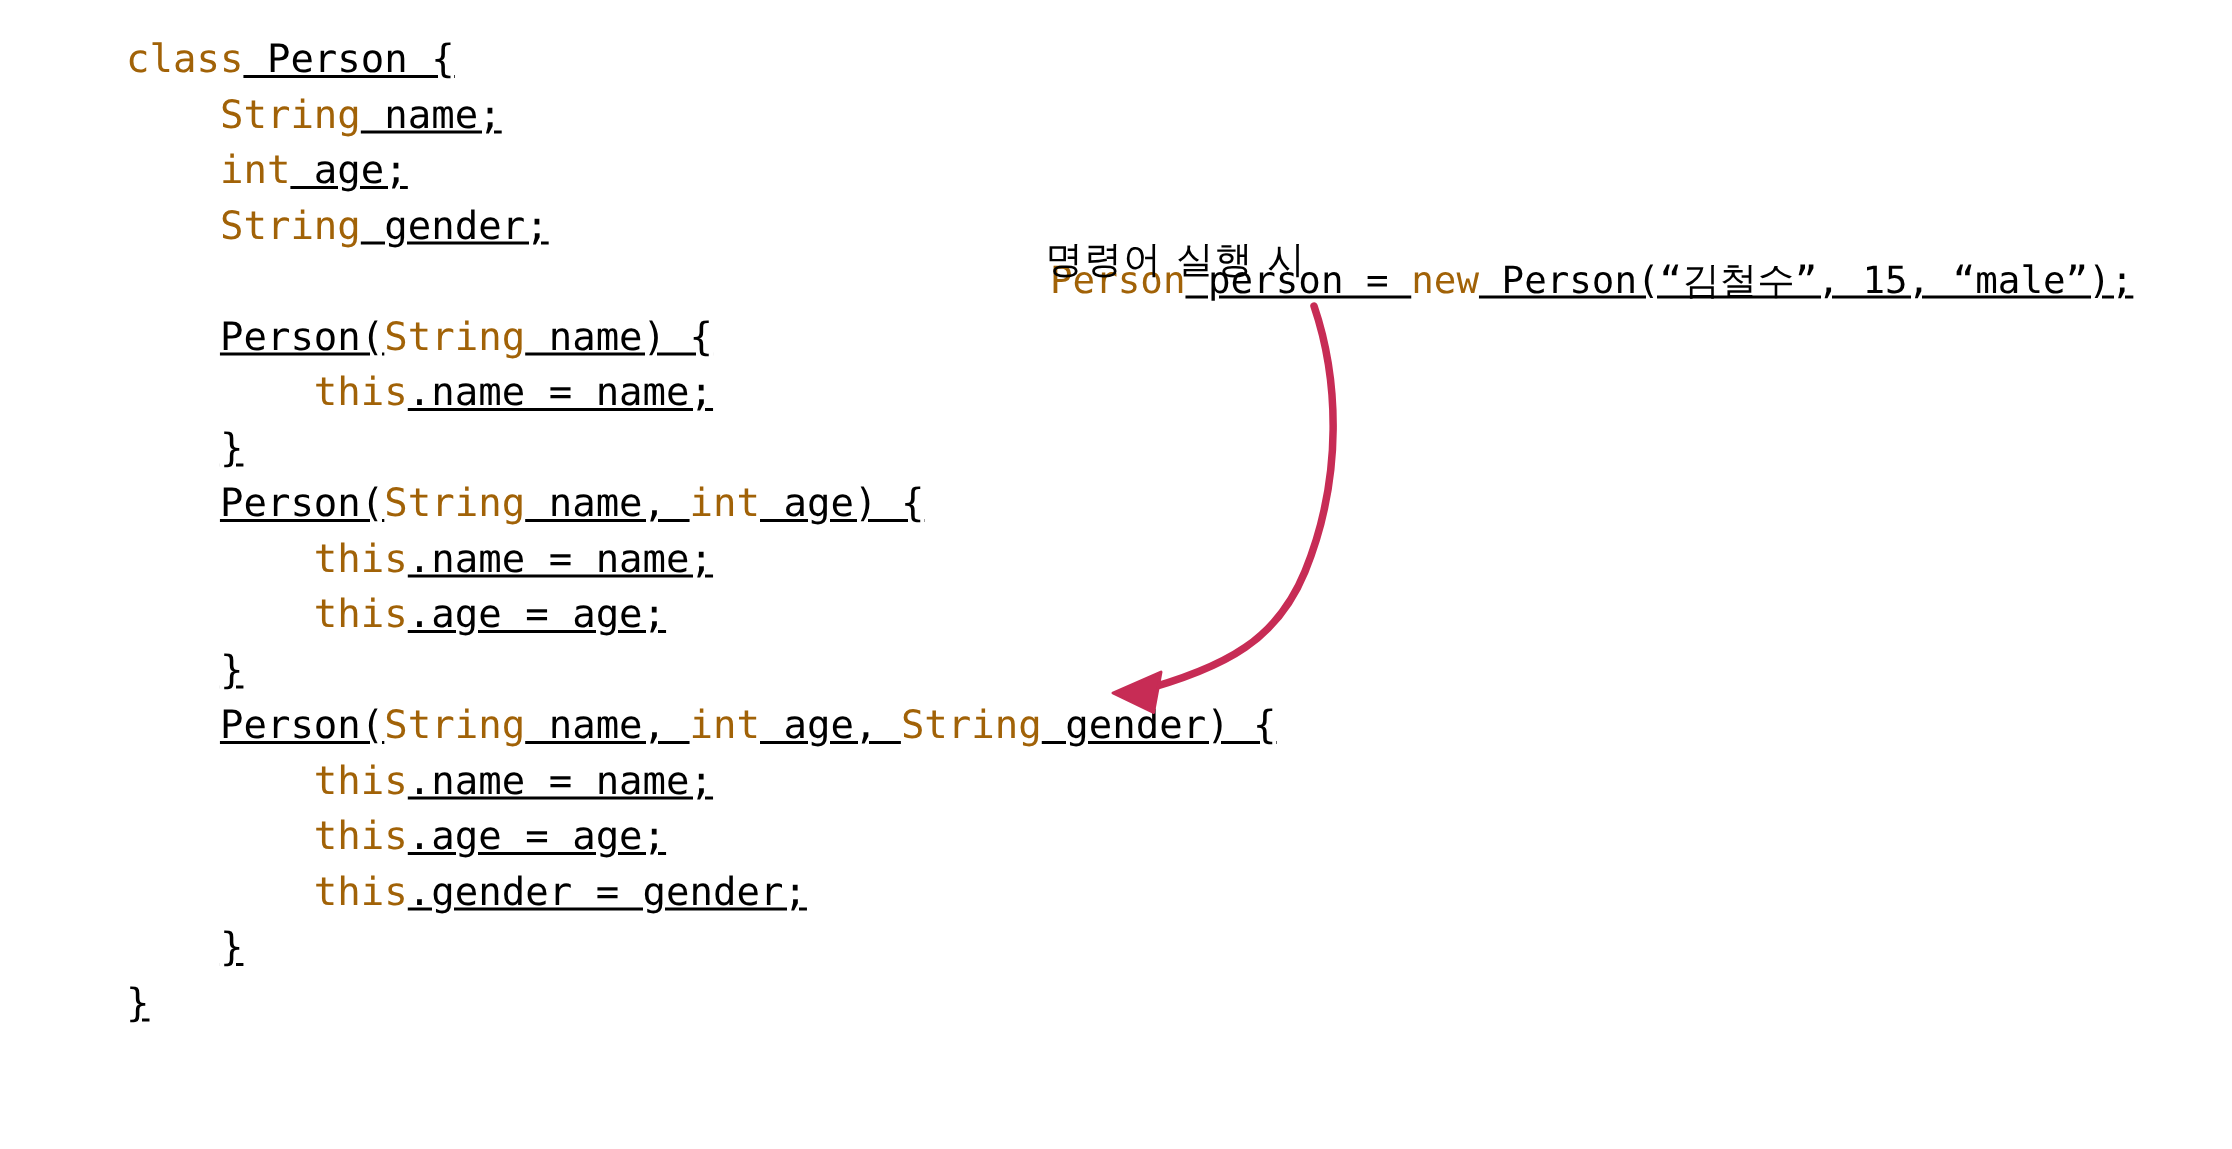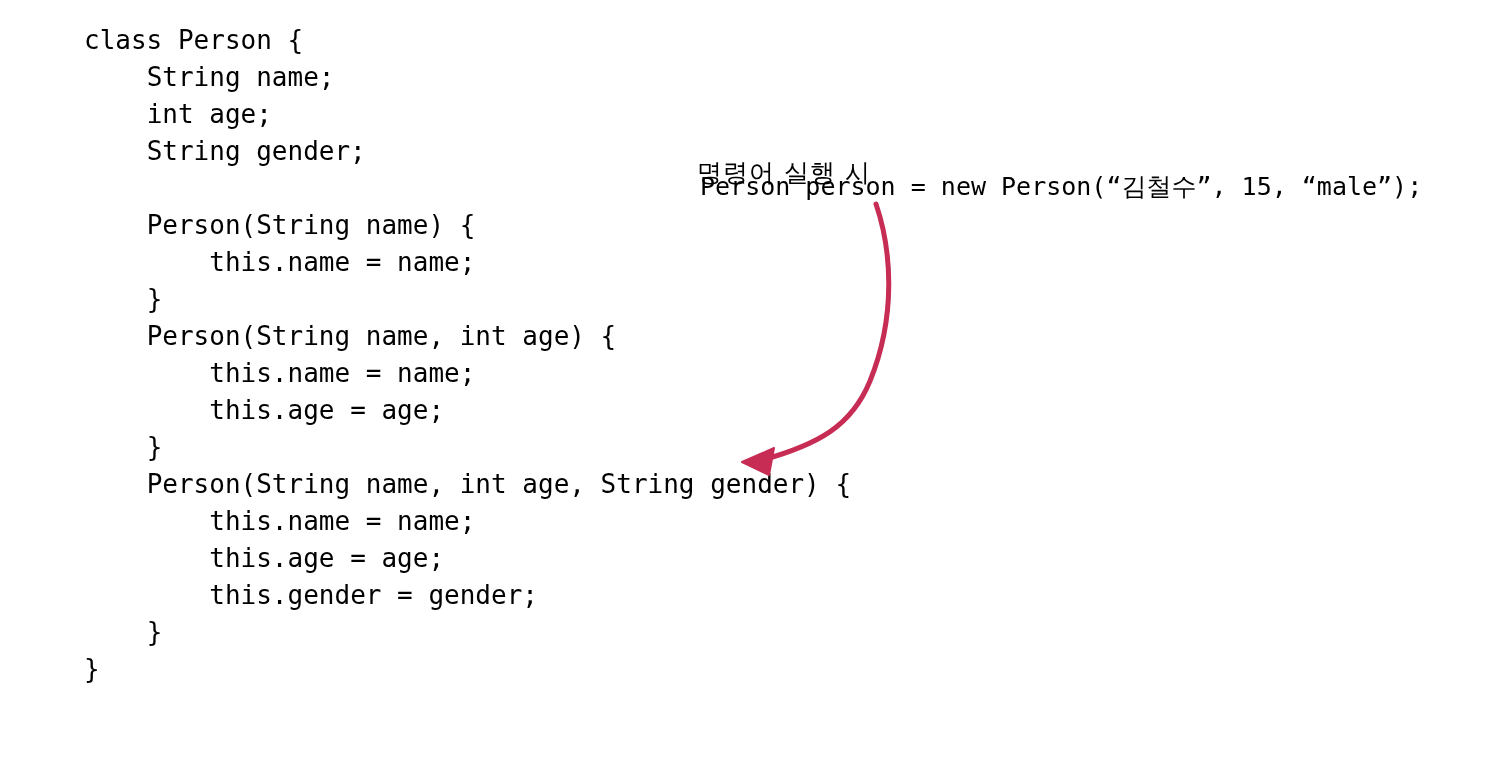--- a/index.html
+++ b/index.html
@@ -31,22 +31,22 @@
     font-size: 26px;
     line-height: 37px;
     color: #000000;
     white-space: pre;
     letter-spacing: 0;
   }
   #code-block .code-line {
     white-space: pre;
     height: 37px;
   }
-  .kw { color: #000000; text-align: center; }
-  .pl { color: #000000; }
+  .kw { color: #a16207; text-align: center; }
+  .pl { color: #000000; text-decoration: underline; }
 
   
   #annotation {
     position: absolute;
     left: 700px;
     top: 102px;
     font-family: "DejaVu Sans Mono", monospace;
     font-size: 25px;
     line-height: 34px;
     color: #000000;

